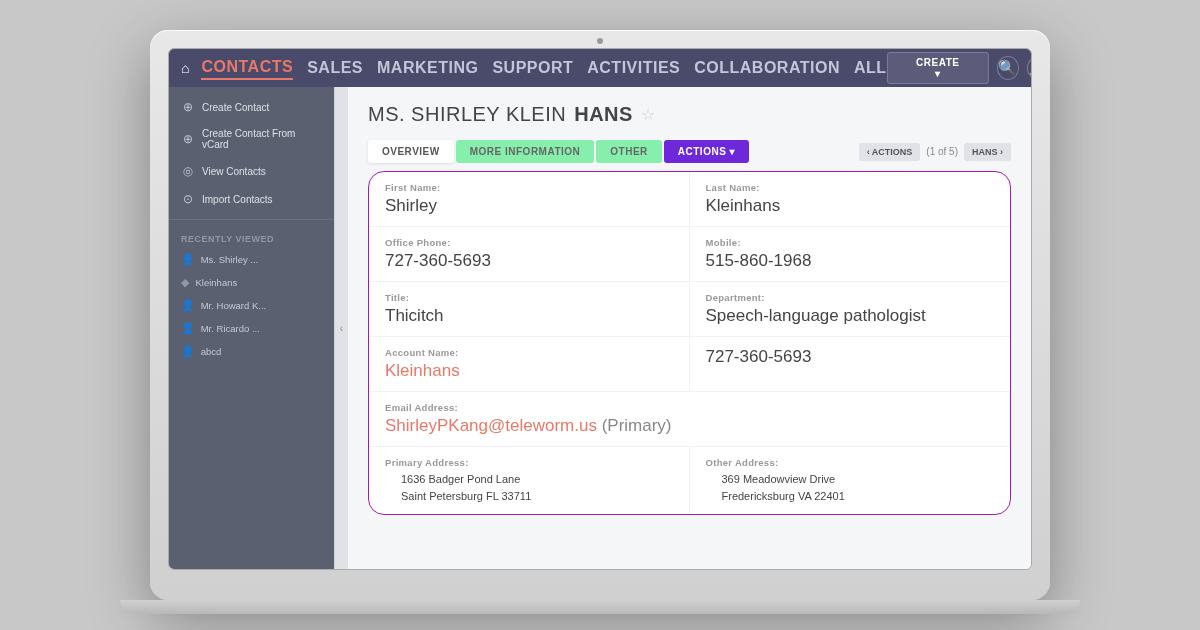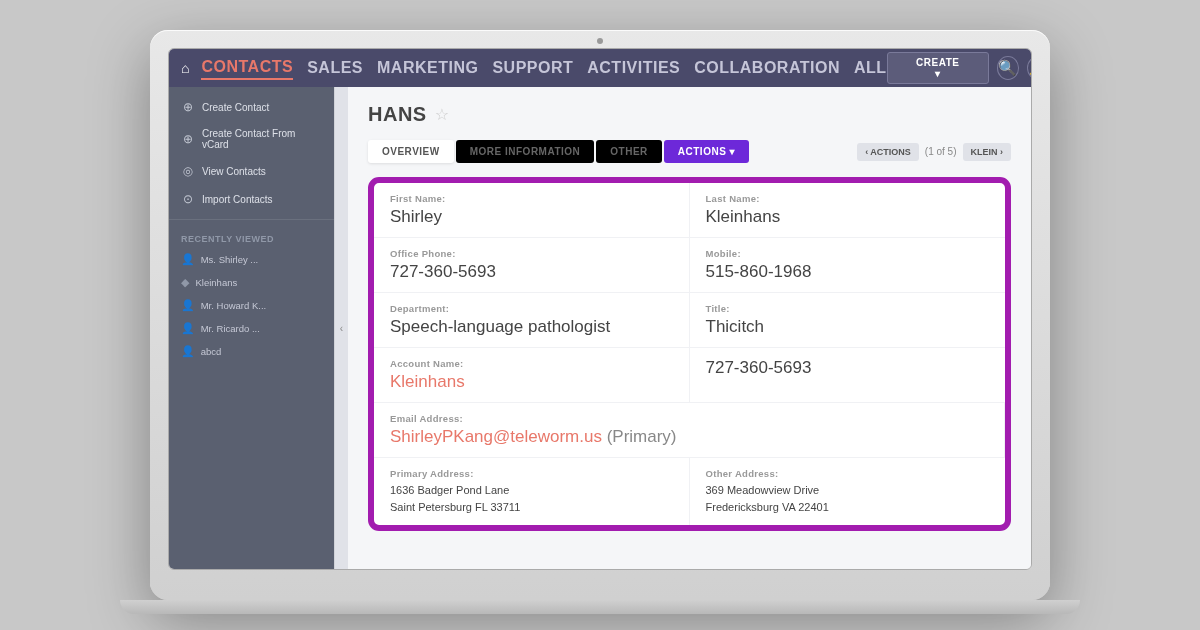--- a/index.html
+++ b/index.html
@@ -209,36 +209,36 @@
       font-size: 16px;
       color: #ccc;
       cursor: pointer;
     }
 
     
     .tabs-row {
       display: flex;
       align-items: center;
       justify-content: space-between;
-      margin-bottom: 14px;
+      margin-bottom: 8px;
     }
     .tabs {
       display: flex;
       gap: 2px;
     }
     .tab {
       padding: 6px 14px;
       font-size: 10px;
       font-weight: 700;
       letter-spacing: 0.5px;
       text-transform: uppercase;
       border-radius: 3px;
       cursor: pointer;
       color: #666;
-      background: #000000;
+      background: #86efac;
       border: none;
     }
     .tab.active {
       background: #fff;
       color: #555;
       box-shadow: 0 1px 3px rgba(0,0,0,0.1);
     }
     .tab.actions {
       background: #6d28d9;
       color: #fff;
@@ -259,22 +259,22 @@
       font-weight: 600;
     }
     .page-info {
       font-size: 10px;
       color: #888;
     }
 
     
     .form-grid {
       background: #fff;
-      border-radius: 11px;
-      border: 6px solid #a21caf;
+      border-radius: 16px;
+      border: 1px solid #a21caf;
       overflow: hidden;
     }
     .form-row {
       display: grid;
       grid-template-columns: 1fr 1fr;
       border-bottom: 1px solid #f0f1f4;
     }
     .form-row:last-child {
       border-bottom: none;
     }
@@ -301,20 +301,21 @@
       color: #e8786a;
       cursor: pointer;
     }
     .field-value.muted {
       color: #888;
     }
     .address-value {
       font-size: 11px;
       color: #444;
       line-height: 1.5;
+      margin-left: 16px;
     }
     .collapse-toggle {
       width: 14px;
       height: 100%;
       background: #e0e2e8;
       display: flex;
       align-items: center;
       justify-content: center;
       cursor: pointer;
       flex-shrink: 0;
@@ -393,35 +394,36 @@
             <span class="person-icon">👤</span>
             <span>abcd</span>
           </div>
         </aside>
 
         <div class="collapse-toggle">‹</div>
 
         <main class="content">
 
           <div class="contact-title">
+            <span>MS. SHIRLEY KLEIN</span>
               <strong>HANS</strong>
             <span class="star-icon">☆</span>
           </div>
 
           <div class="tabs-row">
             <div class="tabs">
               <button class="tab active">OVERVIEW</button>
               <button class="tab">MORE INFORMATION</button>
               <button class="tab">OTHER</button>
               <button class="tab actions">ACTIONS ▾</button>
             </div>
             <div class="nav-controls">
               <button class="prev-btn">‹ ACTIONS</button>
               <span class="page-info">(1 of 5)</span>
-              <button class="next-btn">KLEIN ›</button>
+              <button class="next-btn">HANS ›</button>
             </div>
           </div>
 
           <div class="form-grid">
 
             <div class="form-row">
               <div class="form-field">
                 <span class="field-label">First Name:</span>
                 <span class="field-value">Shirley</span>
               </div>
@@ -437,26 +439,26 @@
                 <span class="field-value">727-360-5693</span>
               </div>
               <div class="form-field">
                 <span class="field-label">Mobile:</span>
                 <span class="field-value">515-860-1968</span>
               </div>
             </div>
 
             <div class="form-row">
               <div class="form-field">
+                <span class="field-label">Title:</span>
+                <span class="field-value">Thicitch</span>
+              </div>
+              <div class="form-field">
                 <span class="field-label">Department:</span>
                 <span class="field-value">Speech-language pathologist</span>
-              </div>
-              <div class="form-field">
-                <span class="field-label">Title:</span>
-                <span class="field-value">Thicitch</span>
               </div>
             </div>
 
             <div class="form-row">
               <div class="form-field">
                 <span class="field-label">Account Name:</span>
                 <span class="field-value link">Kleinhans</span>
               </div>
               <div class="form-field">
                 <span class="field-value">727-360-5693</span>

